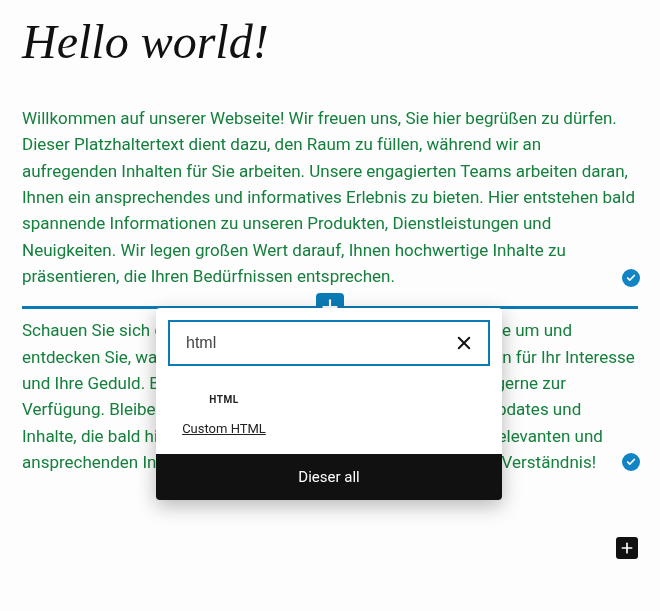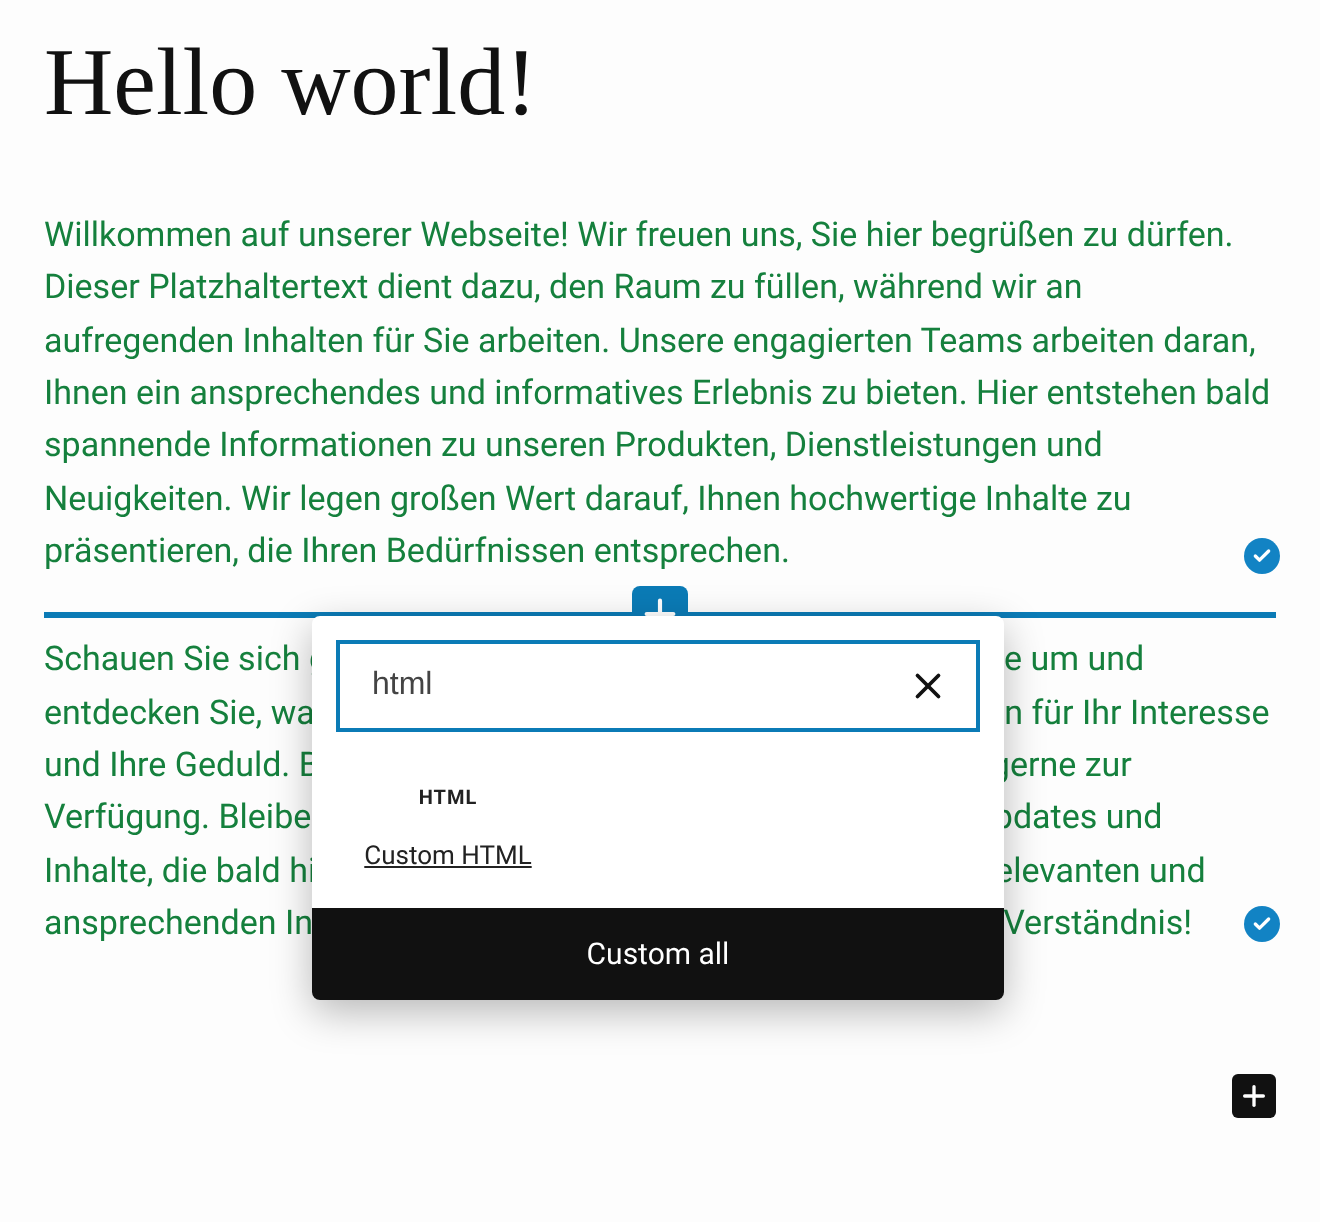--- a/index.html
+++ b/index.html
@@ -14,20 +14,21 @@
   }
   .page {
     padding: 10px 22px 0 22px;
   }
   h1.title {
     font-family: Georgia, "Times New Roman", serif;
     font-weight: 400;
     font-size: 48px;
     margin: 4px 0 36px 0;
     color: #111;
+    font-style: italic;
   }
   p.para {
     font-size: 17px;
     line-height: 1.55;
     color: #15803d;
     margin: 0 0 16px 0;
   }
   .para-wrap { position: relative; }
   .done-badge {
     position: absolute;
@@ -179,21 +180,21 @@
       <svg viewBox="0 0 24 24" fill="none" stroke="#111" stroke-width="2.5" stroke-linecap="round">
           <line x1="5" y1="5" x2="19" y2="19"></line>
           <line x1="19" y1="5" x2="5" y2="19"></line>
         </svg>
     </span>
   </div>
   <div class="result">
     <div class="ic">HTML</div>
     <div class="lbl">Custom HTML</div>
   </div>
-  <div class="browse">Custom all</div>
+  <div class="browse">Dieser all</div>
 </div>
 
 <div class="float-add">
   <svg viewBox="0 0 24 24" fill="none" stroke="#fff" stroke-width="2.5" stroke-linecap="round">
       <line x1="12" y1="5" x2="12" y2="19"></line>
       <line x1="5" y1="12" x2="19" y2="12"></line>
     </svg>
 </div>
 
 </body></html>

